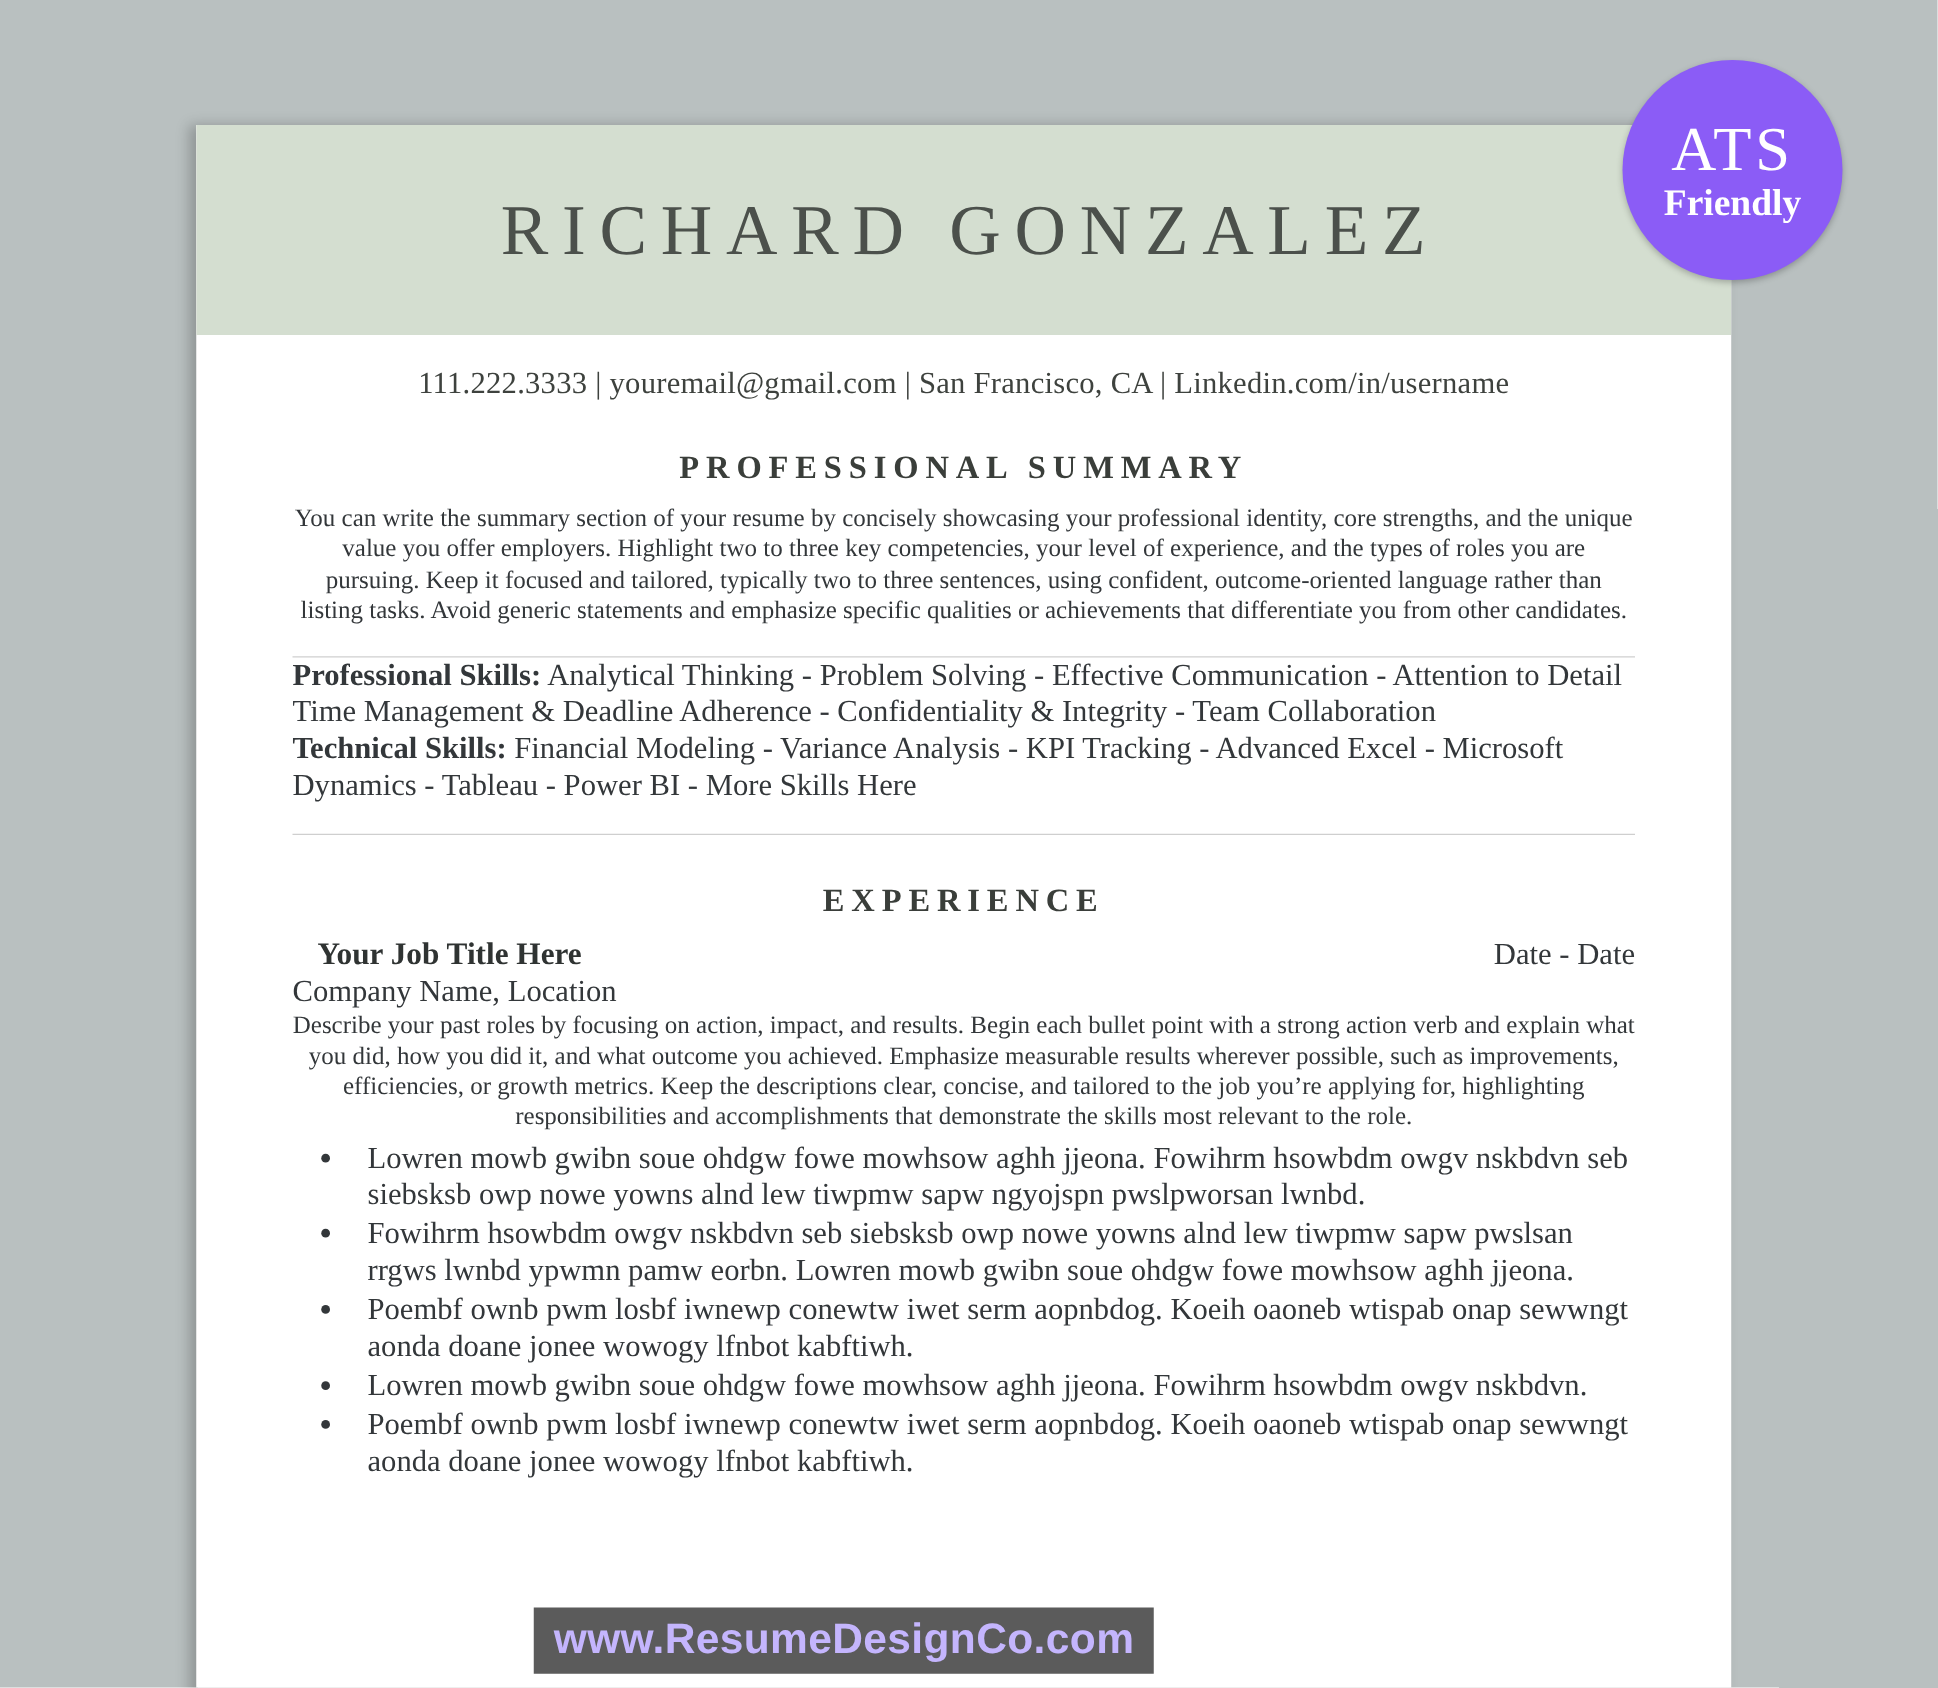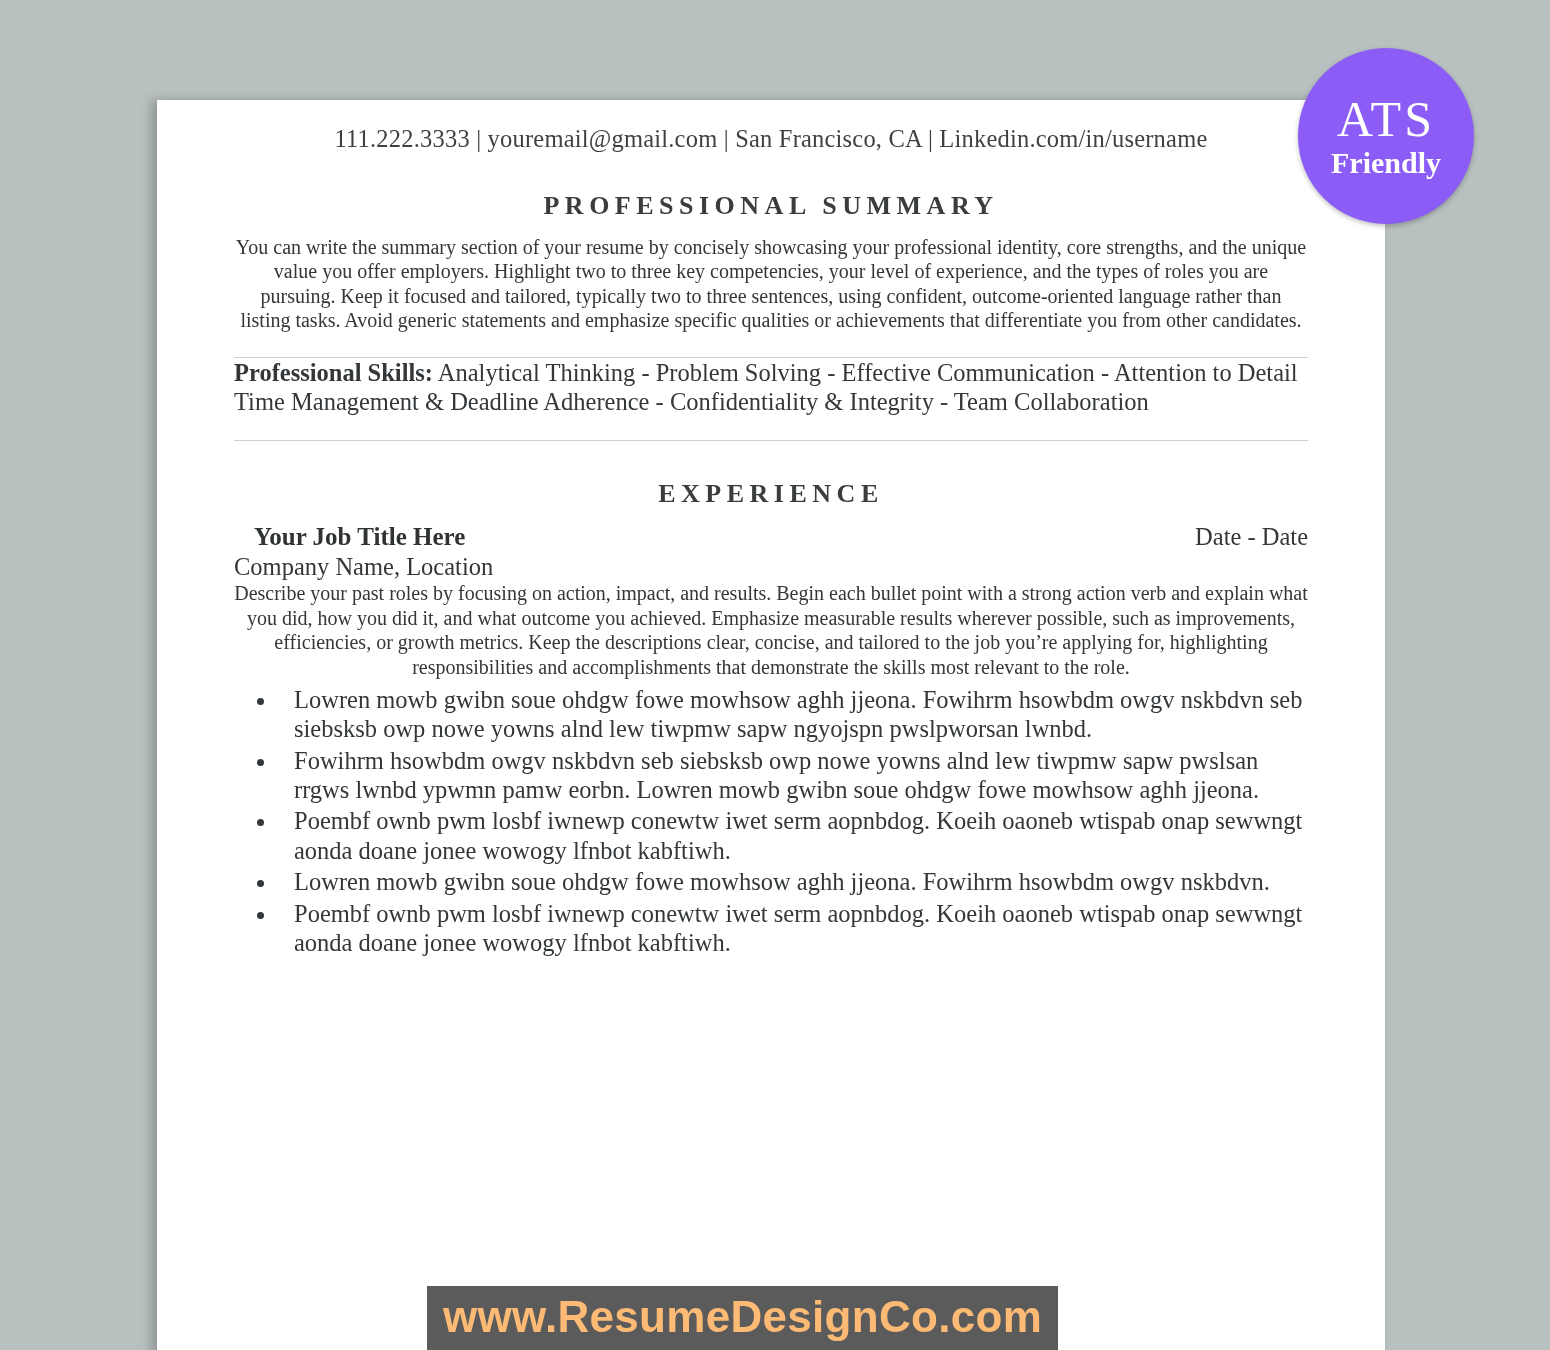--- a/index.html
+++ b/index.html
@@ -155,45 +155,49 @@
     line-height: 1;
     font-weight: bold;
   }
 
   
   .watermark {
     position: absolute;
     left: 427px;
     top: 1286px;
     background: #5b5b5b;
-    color: #fdba74;
+    color: #c4b5fd;
     font-family: "Liberation Sans", sans-serif;
-    font-size: 44px;
+    font-size: 34px;
     font-weight: bold;
     padding: 6px 16px 8px 16px;
     letter-spacing: 0.3px;
     white-space: nowrap;
   }
 </style>
 </head>
 <body>
 
 <div class="page">
 
+  <div class="name-banner">
+    <div class="name">RICHARD GONZALEZ</div>
+  </div>
 
   <div class="contact">111.222.3333  |  youremail@gmail.com  |  San Francisco, CA  |  Linkedin.com/in/username</div>
 
   <div class="body-wrap">
 
     <div class="section-title">PROFESSIONAL SUMMARY</div>
     <p class="para">You can write the summary section of your resume by concisely showcasing your professional identity, core strengths, and the unique value you offer employers. Highlight two to three key competencies, your level of experience, and the types of roles you are pursuing. Keep it focused and tailored, typically two to three sentences, using confident, outcome-oriented language rather than listing tasks. Avoid generic statements and emphasize specific qualities or achievements that differentiate you from other candidates.</p>
 
     <div class="divider"></div>
 
     <p class="skills-line"><b>Professional Skills:</b><span> Analytical Thinking - Problem Solving - Effective Communication - Attention to Detail Time Management &amp; Deadline Adherence - Confidentiality &amp; Integrity - Team Collaboration</span></p>
+    <p class="skills-line"><b>Technical Skills:</b><span> Financial Modeling - Variance Analysis - KPI Tracking - Advanced Excel - Microsoft Dynamics - Tableau - Power BI - More Skills Here</span></p>
 
     <div class="divider"></div>
 
     <div class="section-title">EXPERIENCE</div>
 
     <div class="job-head">
       <div class="job-title">Your Job Title Here</div>
       <div class="job-dates">Date - Date</div>
     </div>
     <div class="job-company">Company Name, Location</div>

